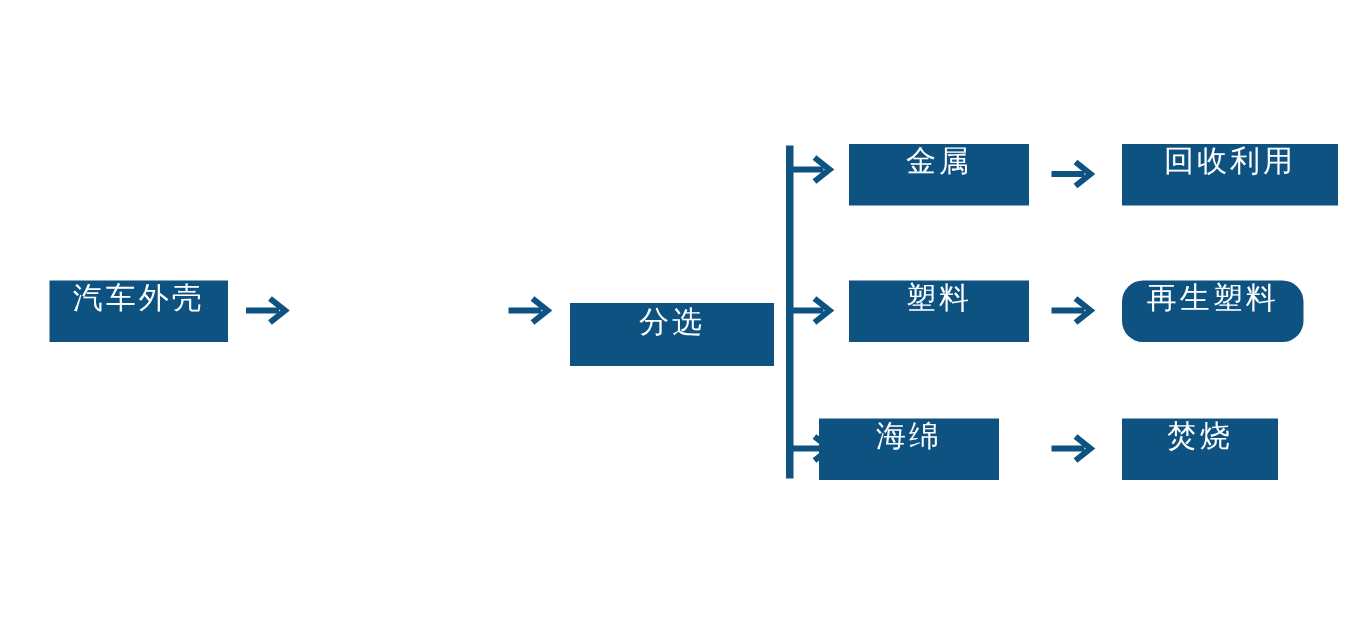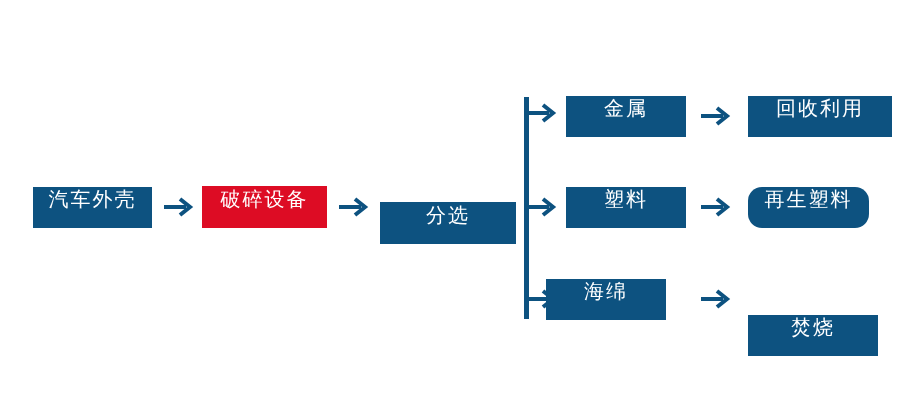--- a/index.html
+++ b/index.html
@@ -60,21 +60,20 @@
 
   <div class="node blue" style="left:33px; top:187px; width:119px; height:41px;">汽车外壳</div>
 
   <span class="arrow" style="left:163px; top:196px; width:30px;">
     <svg width="30" height="22" viewBox="0 0 30 22" aria-hidden="true">
       <path d="M1 11 H23" stroke="#0d5280" stroke-width="4" fill="none"></path>
       <path d="M17 3 L27 11 L17 19" stroke="#0d5280" stroke-width="4" fill="none" stroke-linejoin="miter" stroke-linecap="butt"></path>
     </svg>
   </span>
 
-  <div class="node red" style="left:202px; top:186px; width:125px; height:42px;">破碎设备</div>
 
   <span class="arrow" style="left:338px; top:196px; width:30px;">
     <svg width="30" height="22" viewBox="0 0 30 22" aria-hidden="true">
       <path d="M1 11 H23" stroke="#0d5280" stroke-width="4" fill="none"></path>
       <path d="M17 3 L27 11 L17 19" stroke="#0d5280" stroke-width="4" fill="none" stroke-linejoin="miter" stroke-linecap="butt"></path>
     </svg>
   </span>
 
   <div class="node blue" style="left:380px; top:202px; width:136px; height:42px;">分选</div>
 
@@ -125,15 +124,15 @@
 
   <div class="node blue" style="left:546px; top:279px; width:120px; height:41px;">海绵</div>
 
   <span class="arrow" style="left:700px; top:288px; width:30px;">
     <svg width="30" height="22" viewBox="0 0 30 22" aria-hidden="true">
       <path d="M1 11 H23" stroke="#0d5280" stroke-width="4" fill="none"></path>
       <path d="M17 3 L27 11 L17 19" stroke="#0d5280" stroke-width="4" fill="none" stroke-linejoin="miter" stroke-linecap="butt"></path>
     </svg>
   </span>
 
-  <div class="node blue" style="left:748px; top:279px; width:130px; height:41px;margin-top:36px;">焚烧</div>
+  <div class="node blue" style="left:748px; top:279px; width:104px; height:41px;">焚烧</div>
 
 </div>
 
 </body></html>

